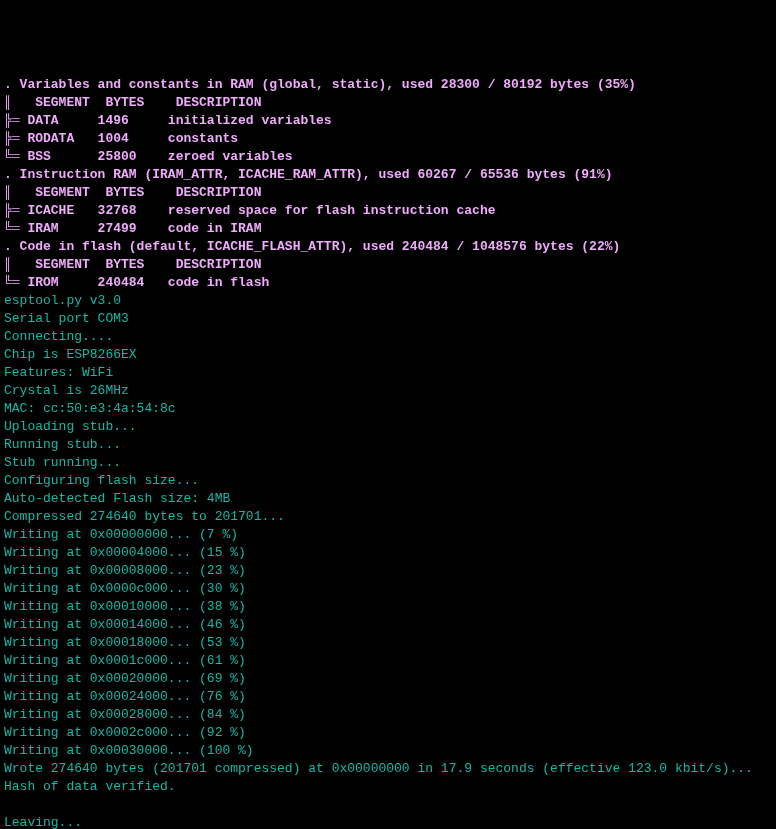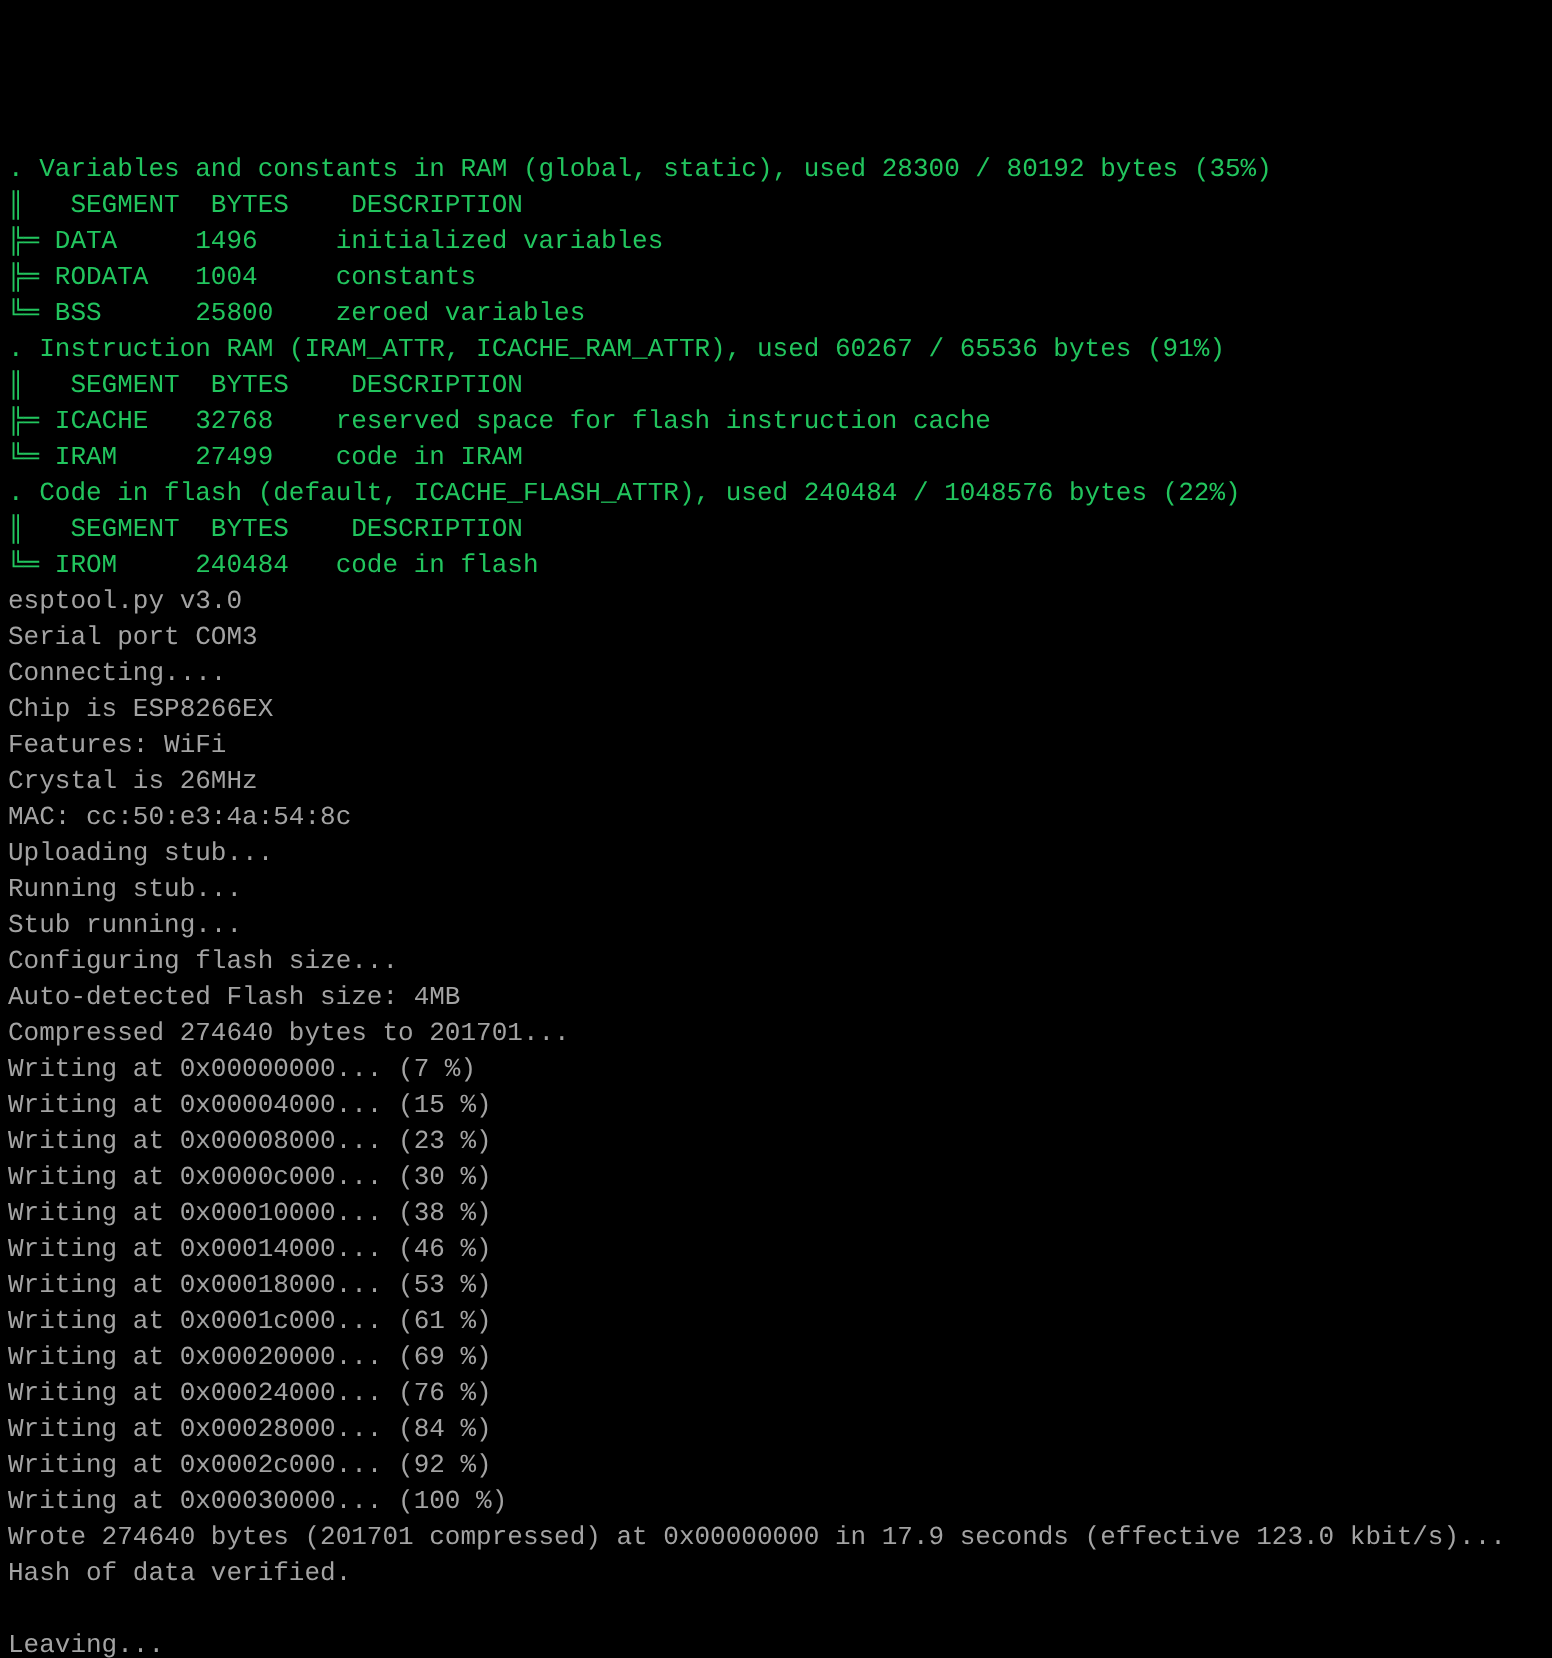--- a/index.html
+++ b/index.html
@@ -6,22 +6,22 @@
     body {
       background: #000000;
       color: #cccccc;
       font-family: "Consolas", "Courier New", monospace;
       font-size: 13px;
       line-height: 18px;
       padding: 4px;
       white-space: pre;
       width: 776px;
     }
-    .red { color: #22c55e; }
-    .white { color: #a3a3a3; }
+    .red { color: #f0abfc; font-weight: bold; }
+    .white { color: #14b8a6; }
     .line { display: block; }
   </style>
 </head>
 <body>
 
 
 
 <div id="out"><span class="line red">. Variables and constants in RAM (global, static), used 28300 / 80192 bytes (35%)</span><span class="line red">║   SEGMENT  BYTES    DESCRIPTION</span><span class="line red">╠═ DATA     1496     initialized variables</span><span class="line red">╠═ RODATA   1004     constants</span><span class="line red">╚═ BSS      25800    zeroed variables</span><span class="line red">. Instruction RAM (IRAM_ATTR, ICACHE_RAM_ATTR), used 60267 / 65536 bytes (91%)</span><span class="line red">║   SEGMENT  BYTES    DESCRIPTION</span><span class="line red">╠═ ICACHE   32768    reserved space for flash instruction cache</span><span class="line red">╚═ IRAM     27499    code in IRAM</span><span class="line red">. Code in flash (default, ICACHE_FLASH_ATTR), used 240484 / 1048576 bytes (22%)</span><span class="line red">║   SEGMENT  BYTES    DESCRIPTION</span><span class="line red">╚═ IROM     240484   code in flash</span><span class="line white">esptool.py v3.0</span><span class="line white">Serial port COM3</span><span class="line white">Connecting....</span><span class="line white">Chip is ESP8266EX</span><span class="line white">Features: WiFi</span><span class="line white">Crystal is 26MHz</span><span class="line white">MAC: cc:50:e3:4a:54:8c</span><span class="line white">Uploading stub...</span><span class="line white">Running stub...</span><span class="line white">Stub running...</span><span class="line white">Configuring flash size...</span><span class="line white">Auto-detected Flash size: 4MB</span><span class="line white">Compressed 274640 bytes to 201701...</span><span class="line white">Writing at 0x00000000... (7 %)</span><span class="line white">Writing at 0x00004000... (15 %)</span><span class="line white">Writing at 0x00008000... (23 %)</span><span class="line white">Writing at 0x0000c000... (30 %)</span><span class="line white">Writing at 0x00010000... (38 %)</span><span class="line white">Writing at 0x00014000... (46 %)</span><span class="line white">Writing at 0x00018000... (53 %)</span><span class="line white">Writing at 0x0001c000... (61 %)</span><span class="line white">Writing at 0x00020000... (69 %)</span><span class="line white">Writing at 0x00024000... (76 %)</span><span class="line white">Writing at 0x00028000... (84 %)</span><span class="line white">Writing at 0x0002c000... (92 %)</span><span class="line white">Writing at 0x00030000... (100 %)</span><span class="line white">Wrote 274640 bytes (201701 compressed) at 0x00000000 in 17.9 seconds (effective 123.0 kbit/s)...</span><span class="line white">Hash of data verified.</span><span class="line white">&nbsp;</span><span class="line white">Leaving...</span></div>
 
 

